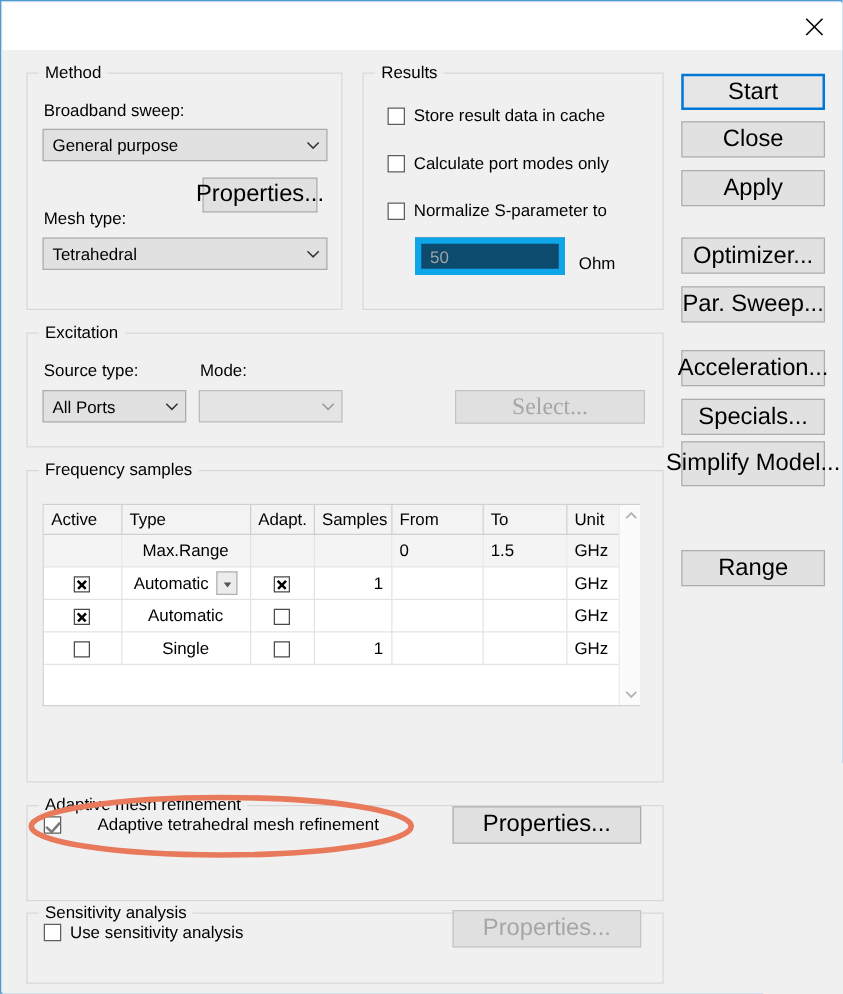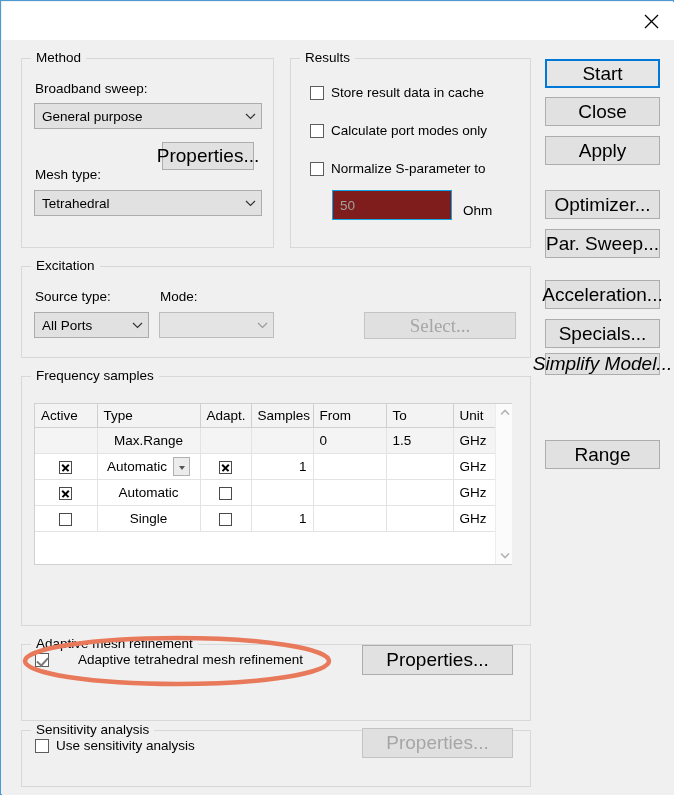--- a/index.html
+++ b/index.html
@@ -148,22 +148,22 @@
     border: solid #7a7a7a;
     border-width: 0 2px 2px 0;
     transform: rotate(42deg);
   }
   .cbrow .cl { font-size: 13.5px; color:#000; }
 
   
   .tinput {
     position: absolute;
     box-sizing: border-box;
-    border: 1px solid #0ea5e9;
-    background: #7f1d1d;
+    border: 5px solid #0ea5e9;
+    background: #0c4a6e;
     display: flex; align-items: center;
     padding-left: 7px;
     font-size: 13.5px;
     color: #a0a0a0;
   }
 
   
   .tblwrap {
     position: absolute;
     box-sizing: border-box;
@@ -471,18 +471,18 @@
 
     <div class="btn default" style="left:543px; top:19px; width:115px; height:29px;">Start</div>
     <div class="btn" style="left:543px; top:57px; width:115px; height:29px;">Close</div>
     <div class="btn" style="left:543px; top:96px; width:115px; height:29px;">Apply</div>
 
     <div class="btn" style="left:543px; top:150px; width:115px; height:29px;">Optimizer...</div>
     <div class="btn" style="left:543px; top:189px; width:115px; height:29px;">Par. Sweep...</div>
 
     <div class="btn" style="left:543px; top:279px; width:115px; height:29px;">Specials...</div>
     <div class="btn" style="left:543px; top:240px; width:115px; height:29px;">Acceleration...</div>
-    <div class="btn" style="left:543px; top:313px; width:115px; height:22px;font-style:italic;">Simplify Model...</div>
+    <div class="btn" style="left:543px; top:313px; width:115px; height:36px;">Simplify Model...</div>
 
     <div class="btn" style="left:543px; top:400px; width:115px; height:29px;">Range</div>
 
   </div>
 </div>
 
 </body></html>

